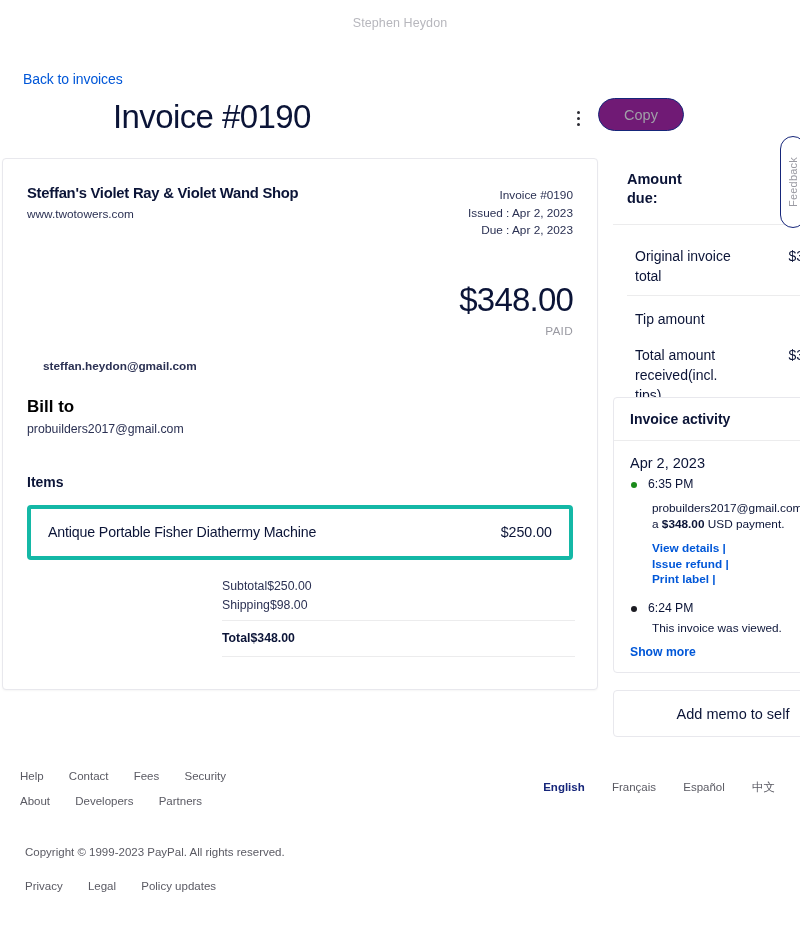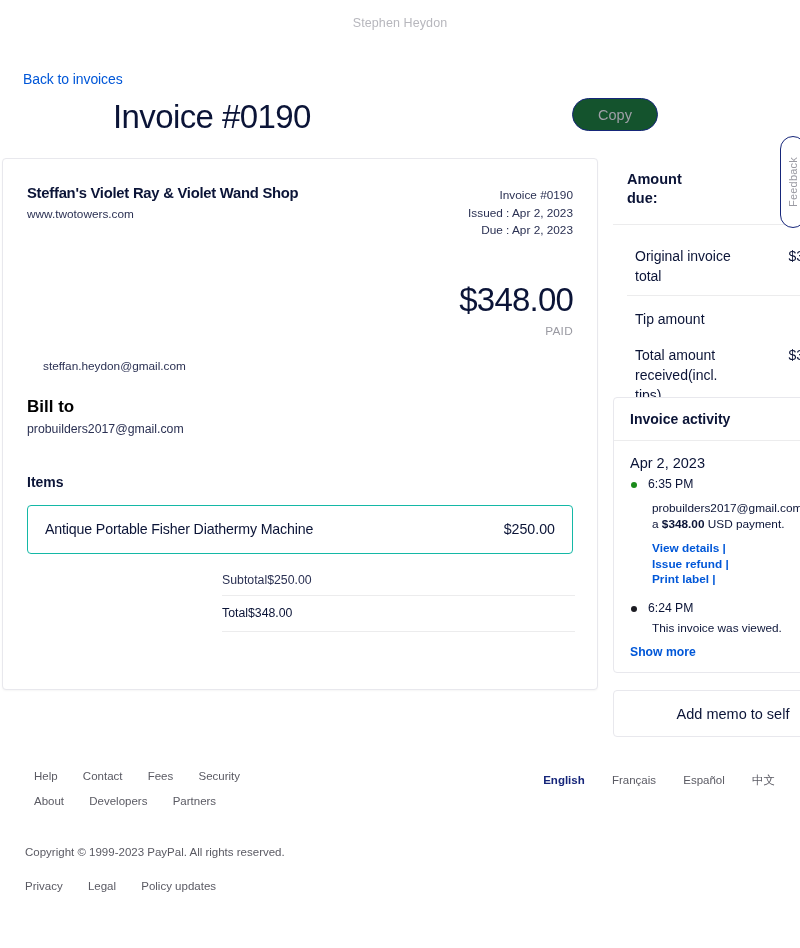--- a/index.html
+++ b/index.html
@@ -80,27 +80,27 @@
     cursor: pointer;
   }
   .kebab i {
     display: block;
     width: 3px; height: 3px;
     border-radius: 50%;
     background: #2b2b33;
   }
   .copy-btn {
     position: absolute;
-    left: 572px;
+    left: 598px;
     top: 2px;
     width: 86px;
     height: 33px;
     border: 1.5px solid #16267a;
     border-radius: 20px;
-    background: #14532d;
+    background: #701a75;
     color: #a0a0a8;
     font-size: 14.5px;
     font-family: "Liberation Sans", sans-serif;
     cursor: pointer;
     display: flex;
     align-items: center;
     justify-content: center;
   }
 
   
@@ -177,20 +177,21 @@
     font-size: 11.8px;
     color: #9a9aa2;
     letter-spacing: .3px;
   }
 
   .payer-email {
     margin-top: 21px;
     margin-left: 16px;
     font-size: 11.8px;
     color: #2b3153;
+    font-weight: bold;
   }
 
   .billto-label {
     margin-top: 24px;
     font-size: 17px;
     font-weight: bold;
     color: #000000;
   }
   .billto-email {
     margin-top: 5px;
@@ -200,21 +201,21 @@
 
   .items-label {
     margin-top: 38px;
     font-size: 14px;
     font-weight: bold;
     color: #0b1437;
   }
 
   .item-box {
     margin-top: 15px;
-    border: 1px solid #14b8a6;
+    border: 4px solid #14b8a6;
     border-radius: 4px;
     padding: 15px 17px 16px 17px;
     position: relative;
   }
   .item-name {
     font-size: 14.2px;
     color: #0b1437;
     letter-spacing: -.15px;
   }
   .item-qty {
@@ -236,21 +237,21 @@
     width: 353px;
   }
   .totals-row {
     display: flex;
     justify-content: flex-start;
     font-size: 12.3px;
     color: #2b3153;
     line-height: 19px;
   }
   .totals-row.grand {
-    font-weight: normal;
+    font-weight: bold;
     color: #0b1437;
     padding-top: 8px;
     margin-top: 5px;
     border-top: 1px solid #ececed;
   }
   .totals-underline {
     margin-top: 8px;
     border-top: 1px solid #ececed;
   }
 
@@ -379,34 +380,34 @@
     justify-content: center;
     font-size: 14.5px;
     color: #0b1437;
     cursor: pointer;
   }
 
   
   .footer { position: absolute; left: 0; top: 758px; width: 800px; }
   .f-links {
     position: absolute;
-    left: 34px; top: 12px;
+    left: 20px; top: 12px;
     font-size: 11.5px;
     color: #5a5a63;
   }
   .f-links .row { margin-bottom: 13px; }
   .f-links a {
     color: #5a5a63;
     text-decoration: none;
     margin-right: 22px;
     cursor: pointer;
   }
   .f-lang {
     position: absolute;
-    right: 25px; top: 15px;
+    right: 25px; top: 22px;
     font-size: 11.5px;
     color: #5a5a63;
   }
   .f-lang a {
     color: #5a5a63;
     text-decoration: none;
     margin-left: 24px;
     cursor: pointer;
   }
   .f-lang a.active { color: #16267a; font-weight: bold; }
@@ -480,20 +481,24 @@
 
     <div class="item-box">
       <div class="item-name">Antique Portable Fisher Diathermy Machine</div>
       <div class="item-price">$250.00</div>
     </div>
 
     <div class="totals">
       <div class="totals-row">
         <span>Subtotal</span>
         <span>$250.00</span>
+      </div>
+      <div class="totals-row">
+        <span>Shipping</span>
+        <span>$98.00</span>
       </div>
       <div class="totals-row grand">
         <span>Total</span>
         <span>$348.00</span>
       </div>
       <div class="totals-underline"></div>
     </div>
 
   </div>
 

